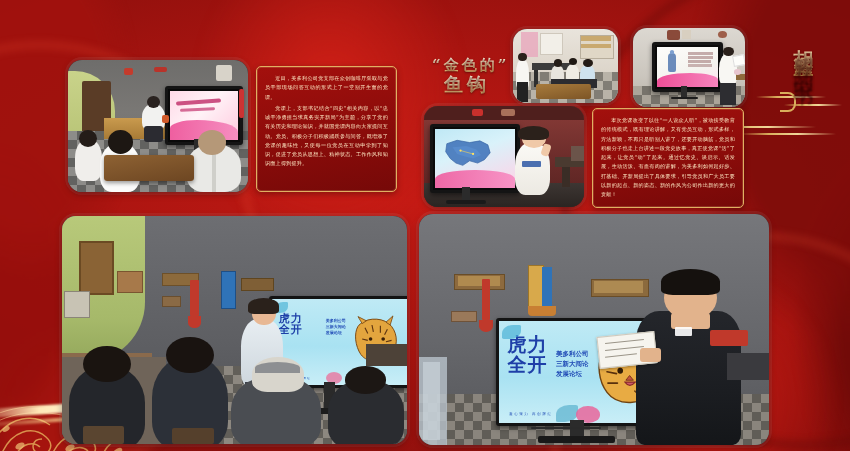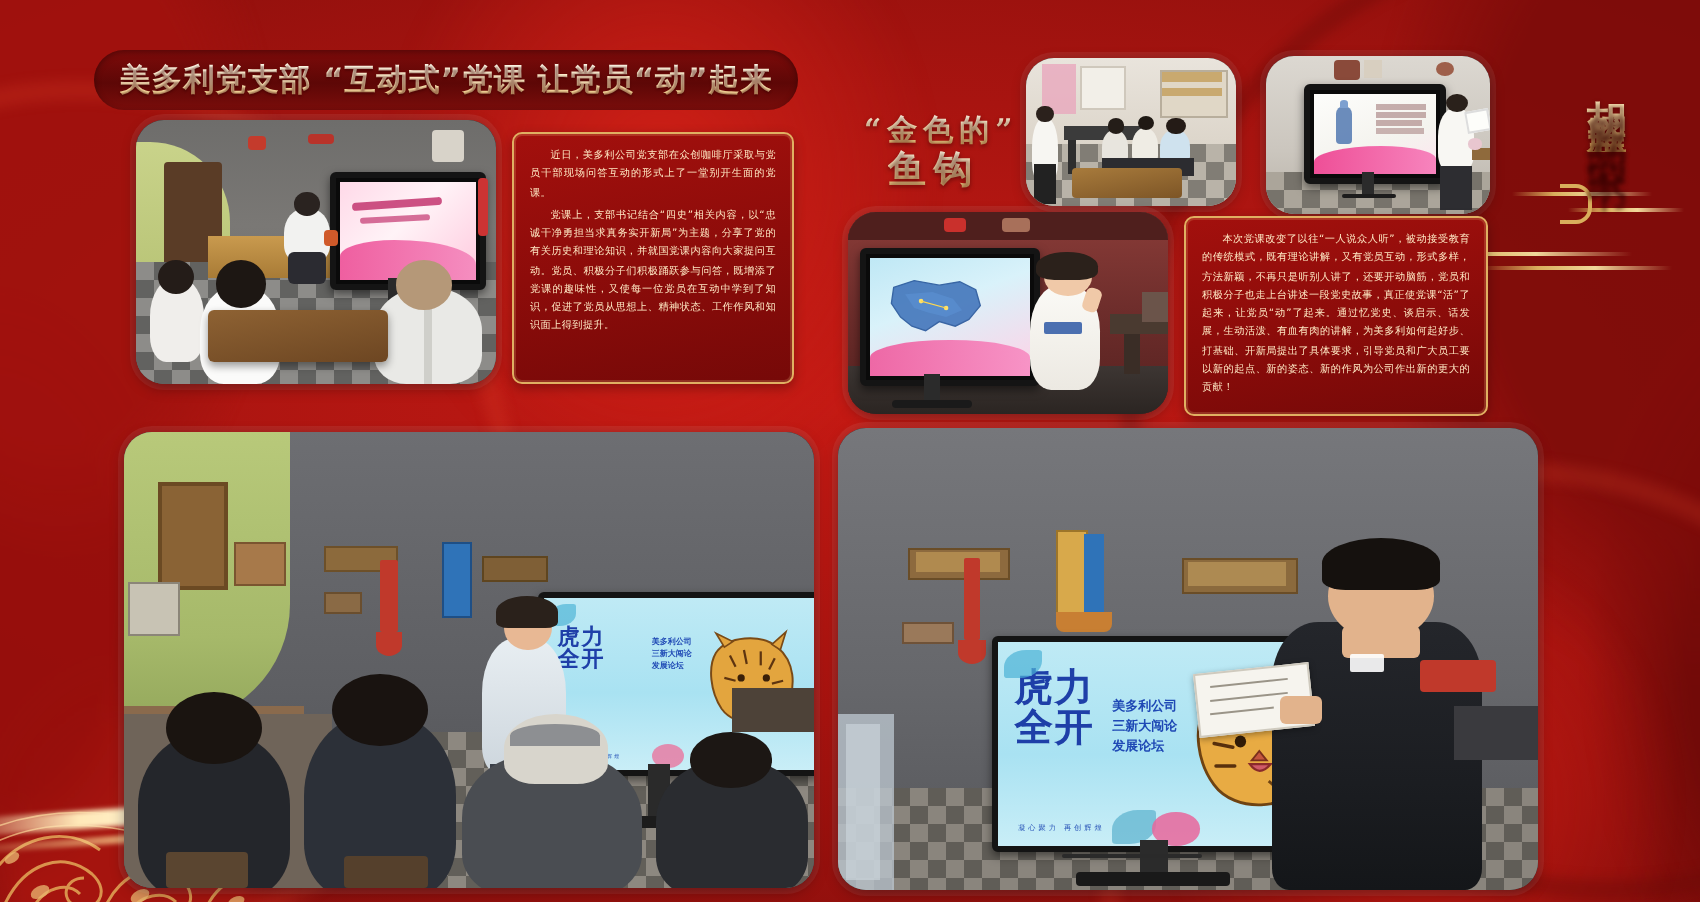--- a/index.html
+++ b/index.html
@@ -151,23 +151,20 @@
       </g>
       <g stroke="#ffd88c" stroke-width="0.8" fill="none" opacity="0.7">
         <path d="M0 56 C 30 40, 70 44, 96 58"></path>
         <path d="M0 48 C 34 34, 74 38, 104 52"></path>
       </g>
     </svg>
     <div class="glowband"></div>
     <div class="glowband2"></div>
   </div>
 
-  <div class="title-band">
-    <span class="t">美多利党支部 “互动式”党课 让党员“动”起来</span>
-  </div>
 
   <div class="photo" style="left:68px;top:60px;width:180px;height:132px;">
     <div class="inner">
       <div class="wall" style="background:linear-gradient(180deg,#6e6d6b 0%,#7a7875 40%,#6a6967 100%);"></div>
       <div style="position:absolute;left:0;top:8%;width:26%;height:62%;background:linear-gradient(180deg,#c9d38a,#b6c274);border-radius:0 40px 0 0;"></div>
       <div style="position:absolute;left:8%;top:16%;width:16%;height:40%;background:#5a3c26;border-radius:2px;"></div>
       <div style="position:absolute;left:0;top:62%;width:30%;height:10%;background:#8a6a4a;"></div>
       <div class="floor checker" style="height:46%;background-color:#8d8c89;"></div>
       <div style="position:absolute;left:20%;top:44%;width:34%;height:16%;background:linear-gradient(180deg,#c99a4e,#a87b36);"></div>
 

